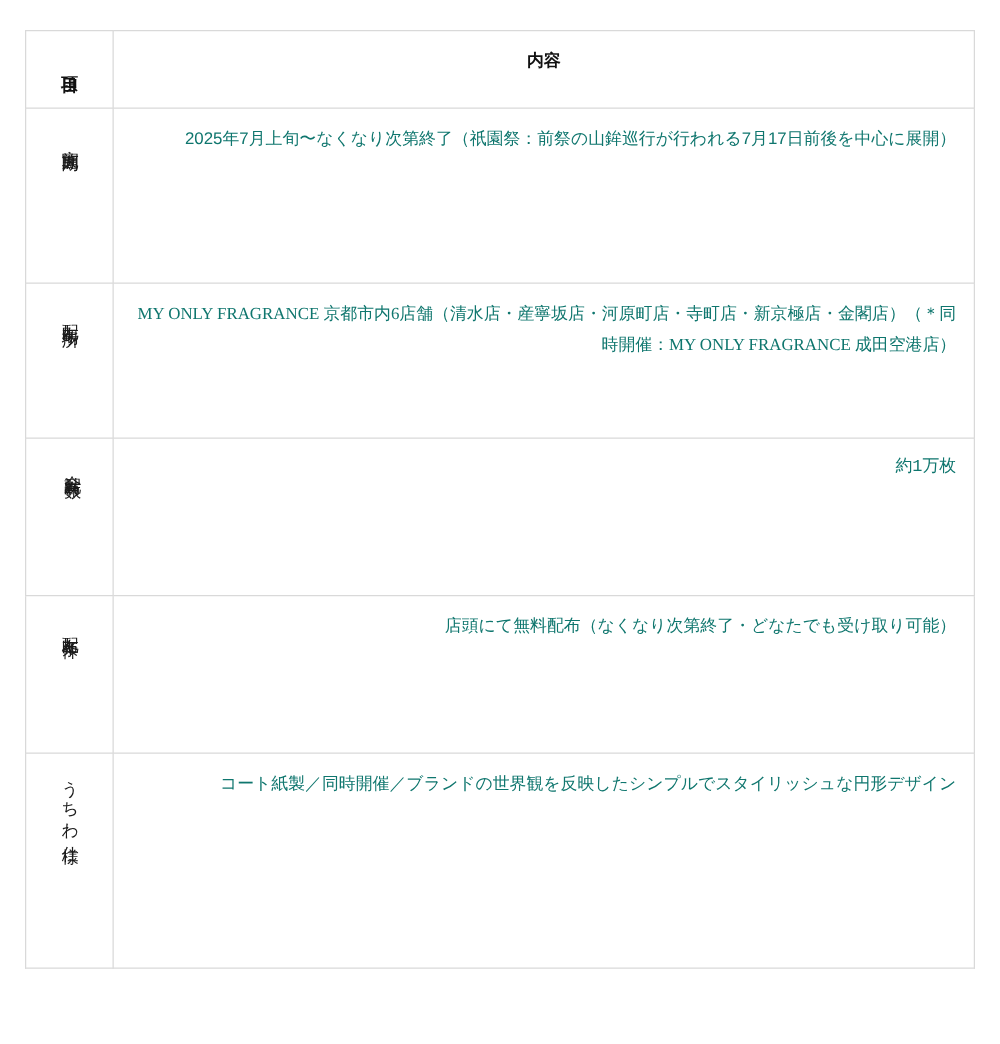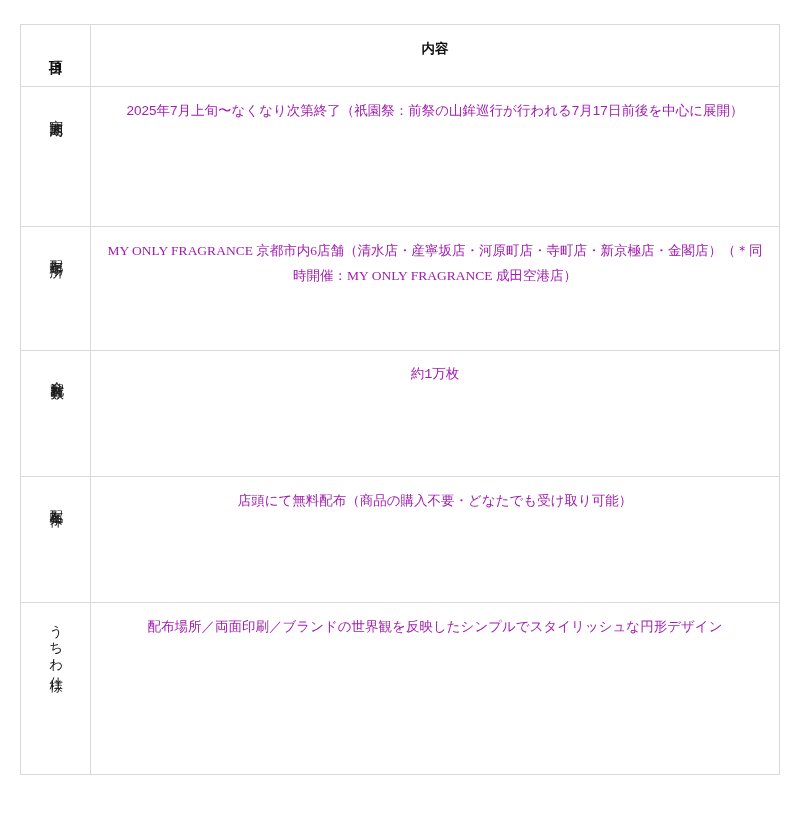--- a/index.html
+++ b/index.html
@@ -72,24 +72,24 @@
   }
   th.col-item .vtext {
     display: inline-block;
     writing-mode: vertical-rl;
     text-orientation: upright;
     line-height: 1.6;
     letter-spacing: 0.1em;
     font-weight: bold;
   }
   td.row-content {
-    text-align: center;
+    text-align: right;
     vertical-align: top;
     line-height: 1.85;
-    color: #a21caf;
+    color: #0f766e;
     word-break: break-all;
   }
   
   tr.r-header { height: 62px; }
   tr.r-0 { height: 140px; }
   tr.r-1 { height: 124px; font-family: Liberation Serif, serif; }
   tr.r-2 { height: 126px; font-family: Liberation Mono, monospace; }
   tr.r-3 { height: 126px; }
   tr.r-4 { height: 172px; }
 </style>
@@ -124,23 +124,23 @@
       <tr class="r-2">
         <td class="row-label">
           <span class="vtext">合計配布数</span>
         </td>
         <td class="row-content">約1万枚</td>
       </tr>
       <tr class="r-3">
         <td class="row-label">
           <span class="vtext">配布条件</span>
         </td>
-        <td class="row-content">店頭にて無料配布（商品の購入不要・どなたでも受け取り可能）</td>
+        <td class="row-content">店頭にて無料配布（なくなり次第終了・どなたでも受け取り可能）</td>
       </tr>
       <tr class="r-4">
         <td class="row-label">
           <span class="vtext">うちわ仕様</span>
         </td>
-        <td class="row-content">配布場所／両面印刷／ブランドの世界観を反映したシンプルでスタイリッシュな円形デザイン</td>
+        <td class="row-content">コート紙製／同時開催／ブランドの世界観を反映したシンプルでスタイリッシュな円形デザイン</td>
       </tr>
     </tbody>
   </table>
 </div>
 
 </body></html>

